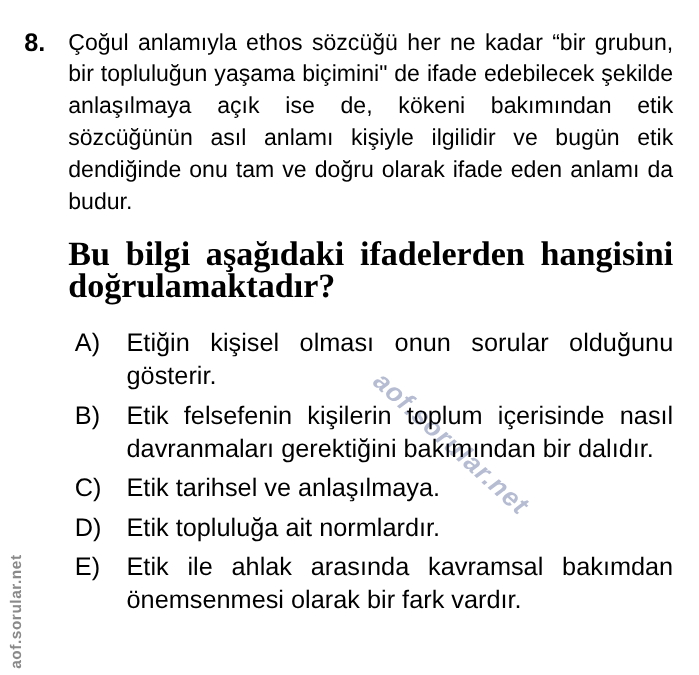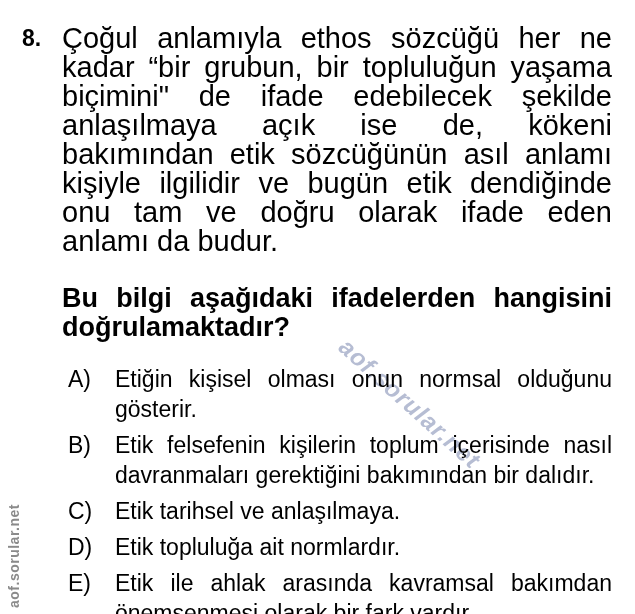--- a/index.html
+++ b/index.html
@@ -49,30 +49,31 @@
   }
   .q-number {
     flex: 0 0 40px;
     font-weight: bold;
     font-size: 23px;
     line-height: 29px;
   }
   .q-content { flex: 1; min-width: 0; }
   .q-body {
     margin: 0;
-    font-size: 29px;
+    font-size: 21px;
     line-height: 29px;
     text-align: justify;
   }
   .q-prompt {
-    margin: 28px 0 0 0;
+    margin: 18px 0 0 0;
     font-weight: bold;
-    font-size: 27px;
+    font-size: 31px;
     line-height: 29px;
     text-align: justify;
+    font-family: Liberation Serif, serif;
   }
   .options { margin-top: 22px; }
   .option {
     display: flex;
     margin-bottom: 6px;
     font-size: 23px;
     line-height: 30px;
   }
   .opt-letter {
     flex: 0 0 53px;
@@ -99,21 +100,21 @@
 
     <div class="q-content">
       <p class="q-body">Çoğul anlamıyla ethos sözcüğü her ne kadar “bir grubun, bir topluluğun yaşama biçimini" de ifade edebilecek şekilde anlaşılmaya açık ise de, kökeni bakımından etik sözcüğünün asıl anlamı kişiyle ilgilidir ve bugün etik dendiğinde onu tam ve doğru olarak ifade eden anlamı da budur.</p>
 
       <p class="q-prompt">Bu bilgi aşağıdaki ifadelerden hangisini doğrulamaktadır?</p>
 
       <div class="options">
 
         <div class="option">
           <span class="opt-letter">A)</span>
-          <span class="opt-text">Etiğin kişisel olması onun normsal olduğunu gösterir.</span>
+          <span class="opt-text">Etiğin kişisel olması onun sorular olduğunu gösterir.</span>
         </div>
 
         <div class="option">
           <span class="opt-letter">B)</span>
           <span class="opt-text">Etik felsefenin kişilerin toplum içerisinde nasıl davranmaları gerektiğini bakımından bir dalıdır.</span>
         </div>
 
         <div class="option">
           <span class="opt-letter">C)</span>
           <span class="opt-text">Etik tarihsel ve anlaşılmaya.</span>

